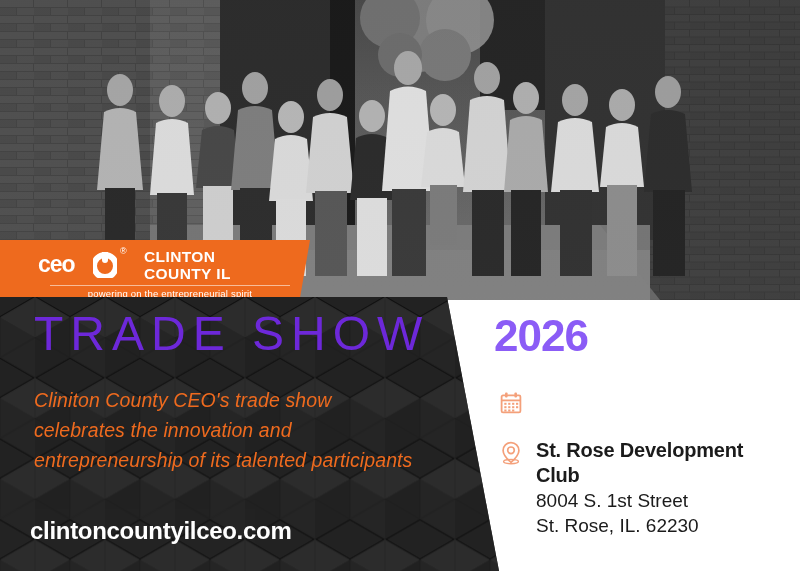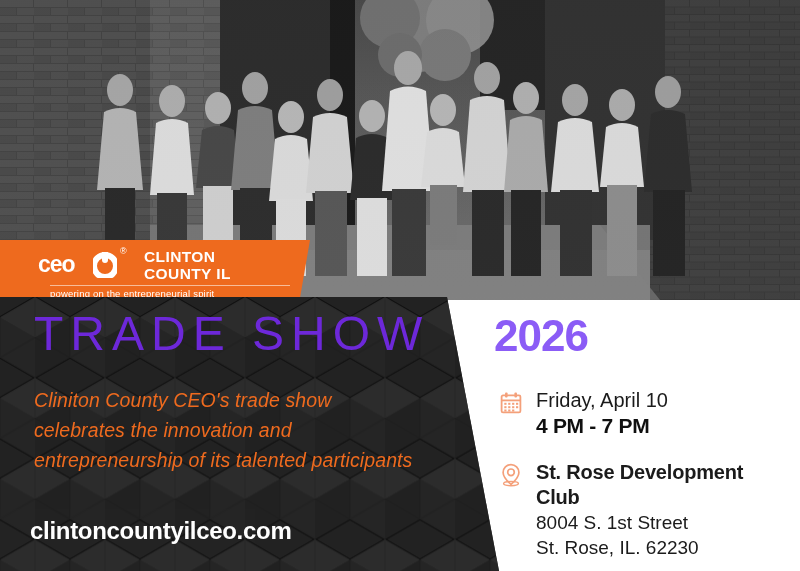--- a/index.html
+++ b/index.html
@@ -17,21 +17,21 @@
   .logo-banner { position:absolute; left:0; top:240px; width:340px; height:58px;
                  background:#ee6a1e; overflow:hidden;
                  clip-path: polygon(0 0, 310px 0, 300px 100%, 0 100%); }
   .logo-inner { position:absolute; left:38px; top:6px; display:flex; align-items:flex-start; }
   .ceo-mark { position:relative; width:88px; height:40px; }
   .ceo-word { position:absolute; left:0; top:-2px; font-size:23px; font-weight:700;
               color:#ffffff; letter-spacing:-1px; line-height:40px; }
   .reg-mark { position:absolute; left:82px; top:0px; font-size:9px; color:#fff; }
   .logo-text { margin-left:18px; color:#ffffff; line-height:17px; padding-top:2px; }
   .logo-text .l1, .logo-text .l2 { font-size:15.5px; font-weight:600; letter-spacing:0.4px; }
-  .tagline { position:absolute; left:50px; top:48px; width:240px; text-align:left;
+  .tagline { position:absolute; left:50px; top:48px; width:240px; text-align:center;
              color:#ffffff; font-size:9.5px; letter-spacing:0.2px; }
   .tag-rule { position:absolute; left:50px; top:45px; width:240px; height:1px;
               background:rgba(255,255,255,.55); }
 
   
   .dark-panel { position:absolute; left:0; top:297px; width:520px; height:274px;
                 background:#242424; overflow:hidden;
                 clip-path: polygon(0 0, 447px 0, 499px 100%, 0 100%); }
   .cubes { position:absolute; left:0; top:0; width:520px; height:274px; opacity:.85; }
 
@@ -270,24 +270,20 @@
             <rect x="16" y="10.8" width="2.2" height="2"></rect>
           <rect x="4.3" y="14.2" width="2.2" height="2"></rect>
             <rect x="8.2" y="14.2" width="2.2" height="2"></rect>
           <rect x="12.1" y="14.2" width="2.2" height="2"></rect>
             <rect x="16" y="14.2" width="2.2" height="2"></rect>
           <rect x="4.3" y="17.5" width="2.2" height="2"></rect>
             <rect x="8.2" y="17.5" width="2.2" height="2"></rect>
           <rect x="12.1" y="17.5" width="2.2" height="2"></rect>
         </g>
       </svg>
-      <div class="info-body">
-        <div class="info-l1">Friday, April 10</div>
-        <div class="info-l2">4 PM - 7 PM</div>
-      </div>
     </div>
 
     <div class="info-row">
       <svg class="info-icon" viewBox="0 0 22 24">
         <path d="M11 1.6 C6.6 1.6 3.1 5.1 3.1 9.5 C3.1 14.6 11 21.4 11 21.4 C11 21.4 18.9 14.6 18.9 9.5 C18.9 5.1 15.4 1.6 11 1.6 Z" fill="none" stroke="#f4a07a" stroke-width="1.7"></path>
         <circle cx="11" cy="9.3" r="3.3" fill="none" stroke="#f4a07a" stroke-width="1.7"></circle>
         <ellipse cx="11" cy="20.6" rx="7.4" ry="2.1" fill="none" stroke="#f4a07a" stroke-width="1.4"></ellipse>
       </svg>
       <div class="info-body">
         <div class="info-l1 bold">St. Rose Development Club</div>

